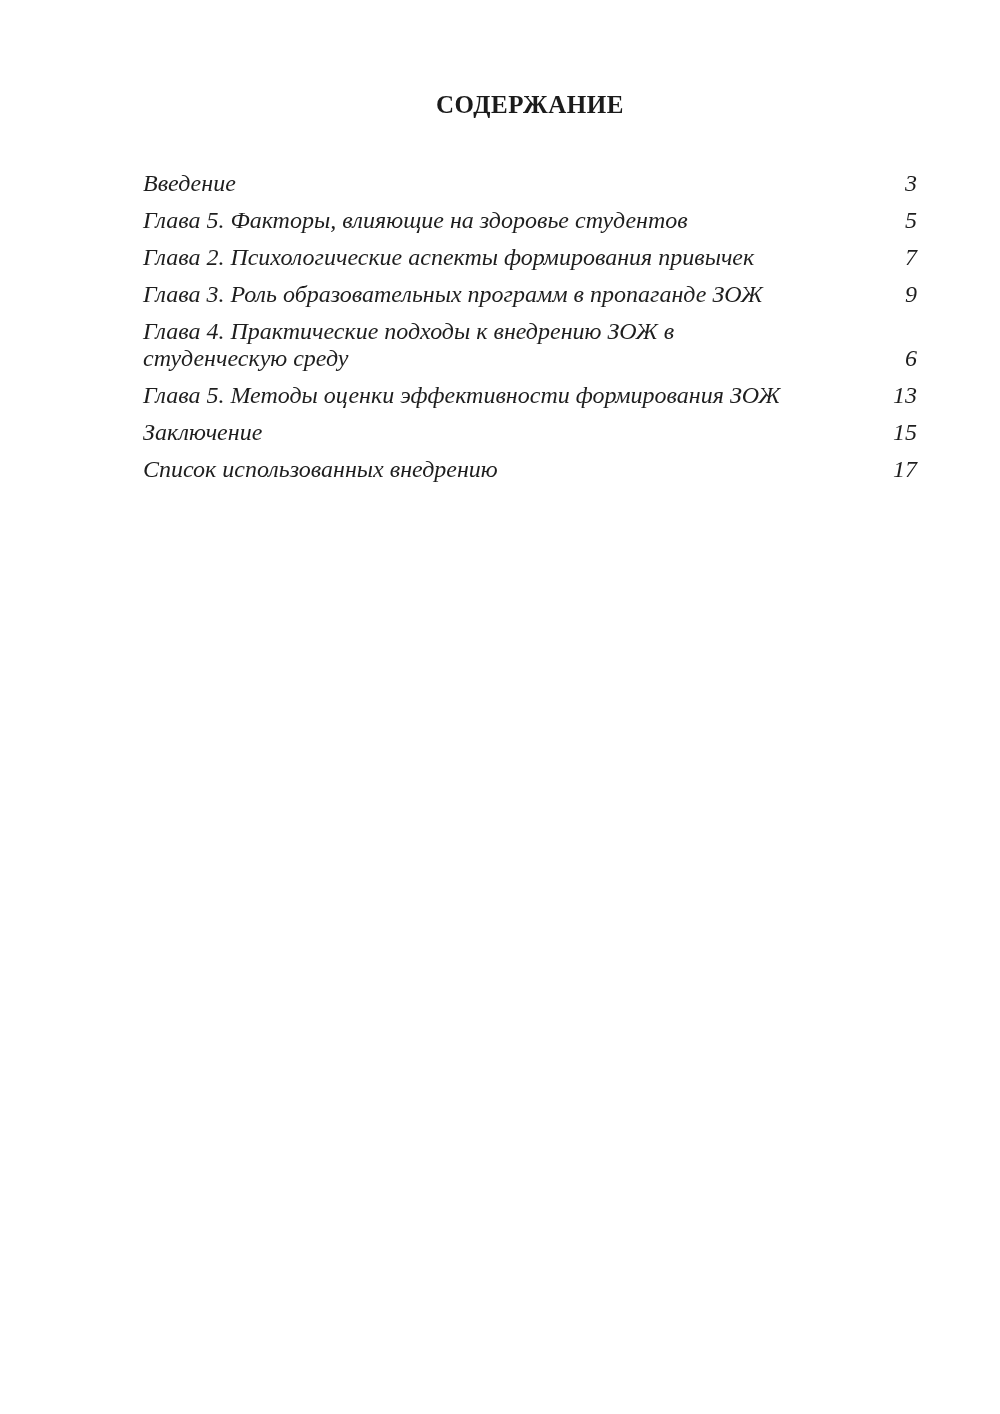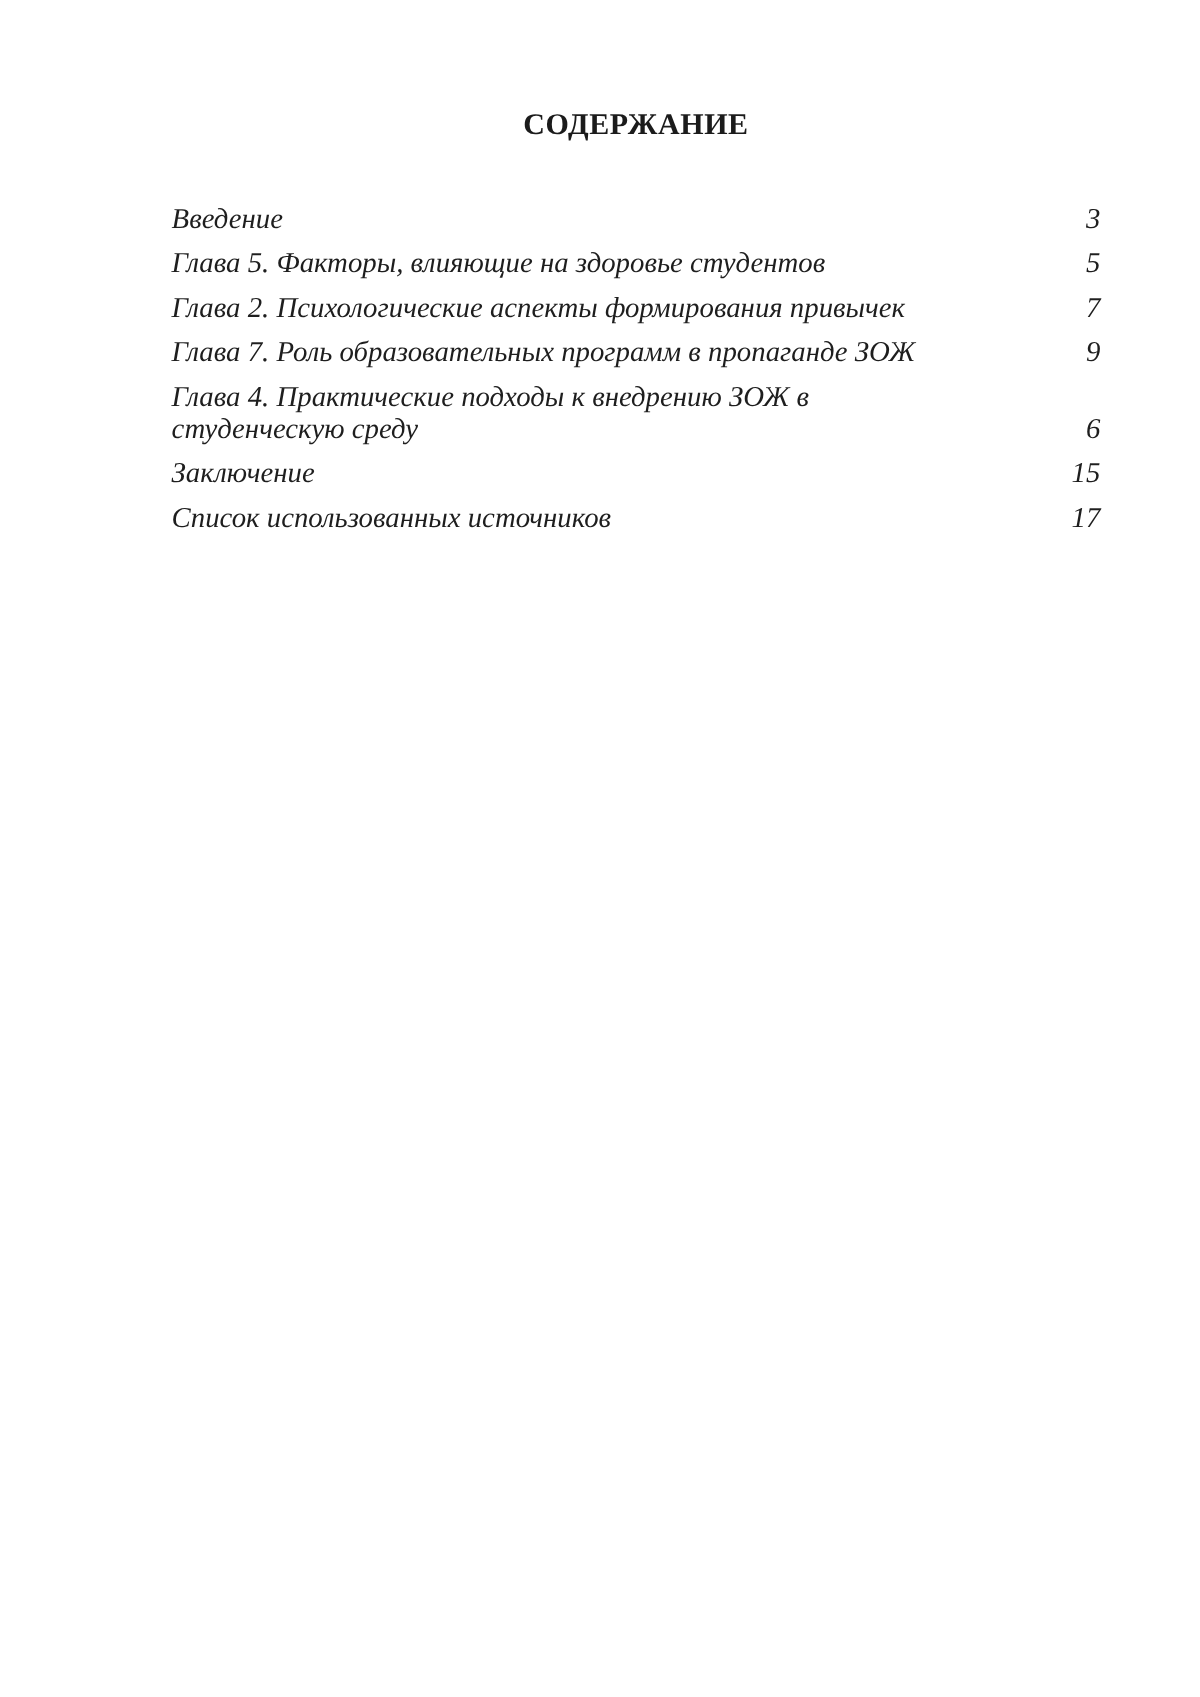--- a/index.html
+++ b/index.html
@@ -87,34 +87,38 @@
         </div>
         <div class="toc-row">
           <span class="toc-label">Глава 5. Факторы, влияющие на здоровье студентов</span>
           <span class="toc-page">5</span>
         </div>
         <div class="toc-row">
           <span class="toc-label">Глава 2. Психологические аспекты формирования привычек</span>
           <span class="toc-page">7</span>
         </div>
         <div class="toc-row">
-          <span class="toc-label">Глава 7. Роль образовательных программ в пропаганде ЗОЖ</span>
+          <span class="toc-label">Глава 3. Роль образовательных программ в пропаганде ЗОЖ</span>
           <span class="toc-page">9</span>
         </div>
         <div class="toc-row">
           <span class="toc-label">Глава 4. Практические подходы к внедрению ЗОЖ в
 студенческую среду</span>
           <span class="toc-page">6</span>
         </div>
         <div class="toc-row">
+          <span class="toc-label">Глава 5. Методы оценки эффективности формирования ЗОЖ</span>
+          <span class="toc-page">13</span>
+        </div>
+        <div class="toc-row">
           <span class="toc-label">Заключение</span>
           <span class="toc-page">15</span>
         </div>
         <div class="toc-row">
-          <span class="toc-label">Список использованных источников</span>
+          <span class="toc-label">Список использованных внедрению</span>
           <span class="toc-page">17</span>
         </div>
       </div>
 
     <div class="footer-page-number">2</div>
 
   </div>
 </div>
 
 </body></html>

